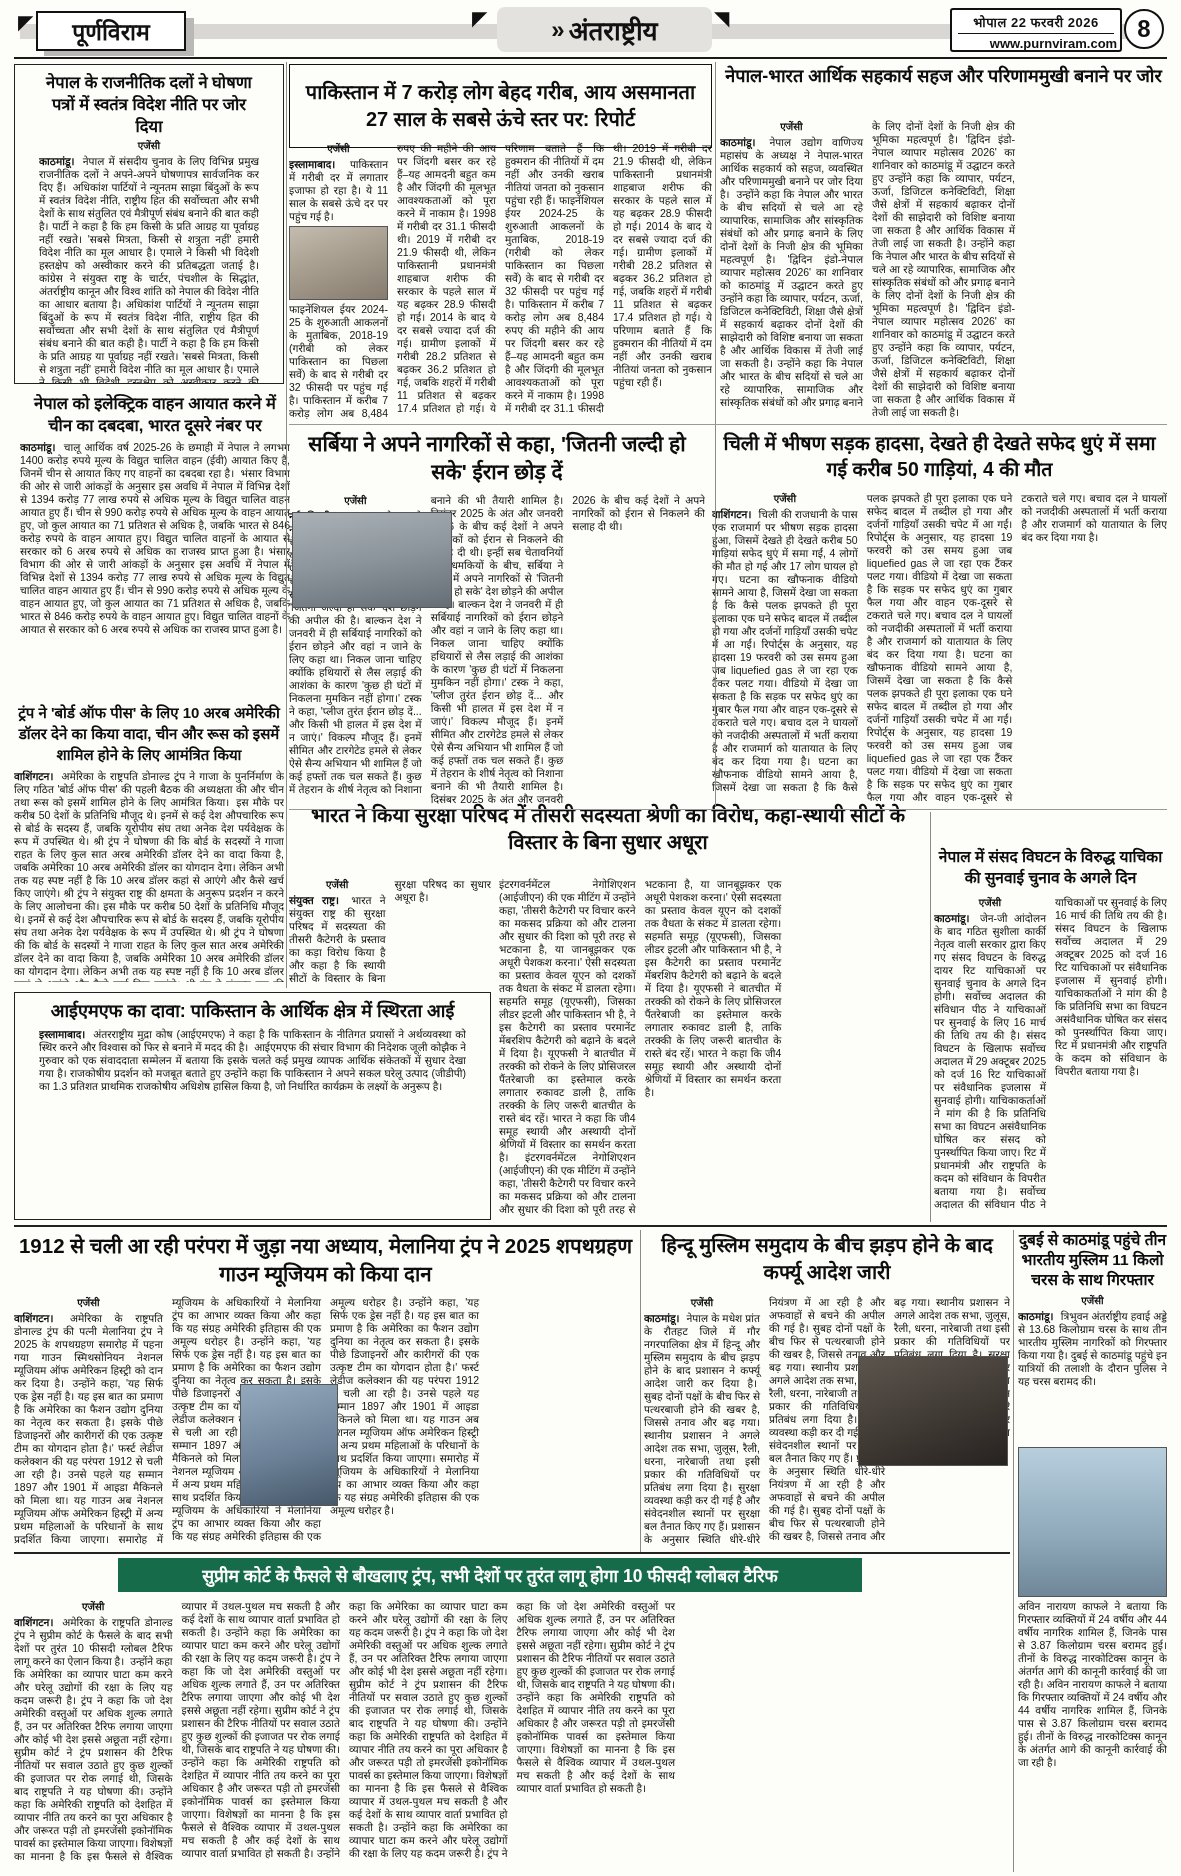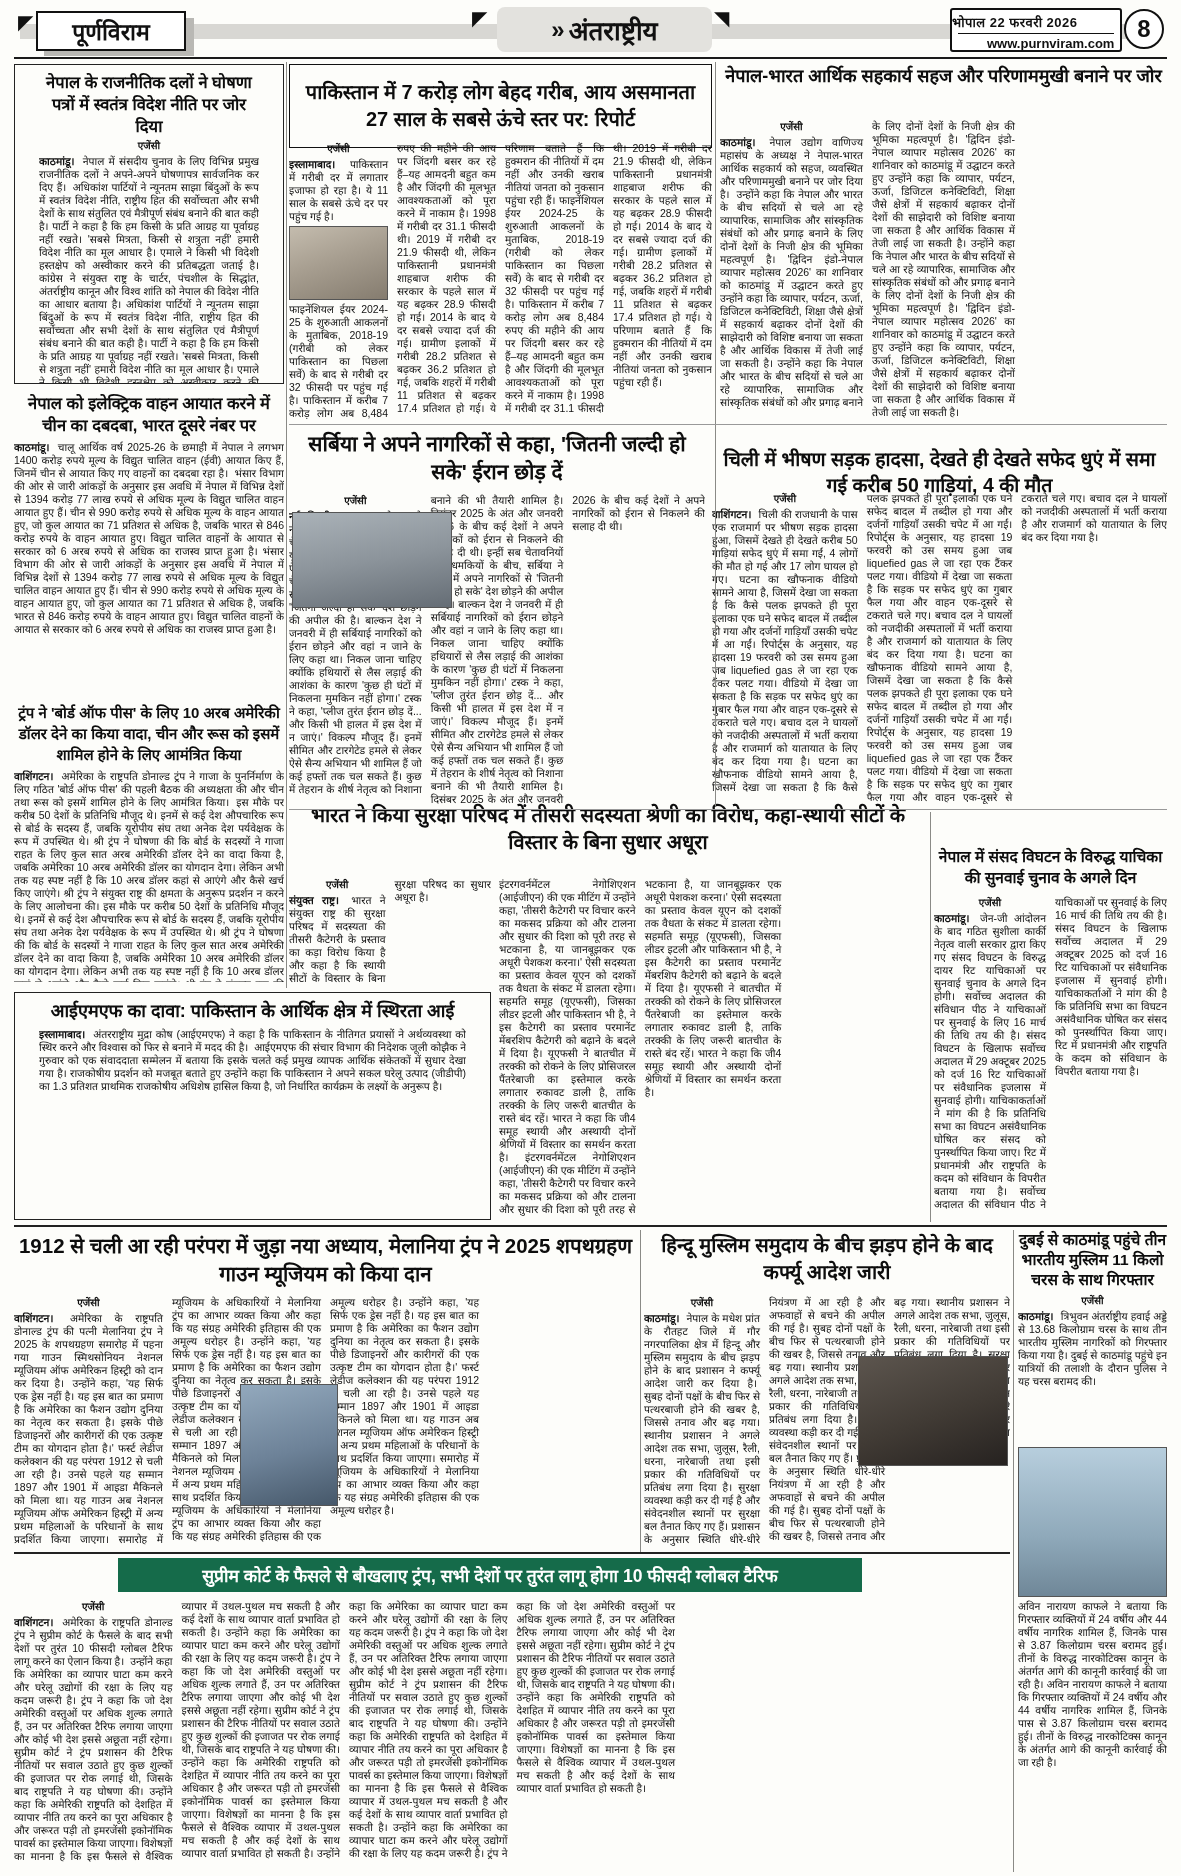--- a/index.html
+++ b/index.html
@@ -12,21 +12,21 @@
   .logo-shadow { position:absolute; left:44px; top:18px; width:150px; height:38px; background:#b9b8b4; }
   .logo-box { position:absolute; left:36px; top:11px; width:150px; height:40px; background:#fff;
               border:2px solid #111; display:flex; align-items:center; justify-content:center;
               font-size:23px; font-weight:bold; }
   .tri { position:absolute; font-size:20px; color:#111; line-height:1; }
   .sect-box { position:absolute; left:497px; top:7px; width:215px; height:45px; background:#e3e2de;
               border-radius:8px; display:flex; align-items:center; justify-content:center;
               font-size:26px; font-weight:bold; }
   .sect-box .marker { font-size:24px; margin-right:4px; }
   .date-box { position:absolute; left:950px; top:8px; width:172px; height:44px; background:#fff;
-              border:2px solid #111; border-radius:3px; text-align:left; overflow:hidden; }
+              border:2px solid #111; border-radius:3px; text-align:center; overflow:hidden; }
   .date-box .row1 { font-size:13px; font-weight:bold; padding-top:3px; letter-spacing:.5px; }
   .date-box .rule { height:1px; background:#111; margin:2px 6px; }
   .date-box .row2 { font-size:13px; font-weight:bold;padding-left:35px; }
   .pageno { position:absolute; left:1124px; top:9px; width:40px; height:40px; border:2px solid #111;
             border-radius:50%; display:flex; align-items:center; justify-content:center;
             font-size:24px; font-weight:bold; background:#fff; }
   .mast-rule { position:absolute; left:14px; top:57px; width:1153px; height:2px; background:#1a1a1a; }
 
   
   .art { position:absolute; overflow:hidden; }
@@ -85,21 +85,21 @@
   <section class="art boxed" style="left:14px;top:64px;width:270px;height:320px">
     <h2 class="hl" style="font-size:16.5px;line-height:22px">नेपाल के राजनीतिक दलों ने घोषणा पत्रों में स्वतंत्र विदेश नीति पर जोर दिया</h2>
     <div class="body in" style="height:248px;margin-top:2px">
       <div class="byline">एजेंसी</div>
       <b class="dl">काठमांडू।</b>
       <span>नेपाल में संसदीय चुनाव के लिए विभिन्न प्रमुख राजनीतिक दलों ने अपने-अपने घोषणापत्र सार्वजनिक कर दिए हैं।</span>
       <span>अधिकांश पार्टियों ने न्यूनतम साझा बिंदुओं के रूप में स्वतंत्र विदेश नीति, राष्ट्रीय हित की सर्वोच्चता और सभी देशों के साथ संतुलित एवं मैत्रीपूर्ण संबंध बनाने की बात कही है। पार्टी ने कहा है कि हम किसी के प्रति आग्रह या पूर्वाग्रह नहीं रखते। 'सबसे मित्रता, किसी से शत्रुता नहीं' हमारी विदेश नीति का मूल आधार है। एमाले ने किसी भी विदेशी हस्तक्षेप को अस्वीकार करने की प्रतिबद्धता जताई है। कांग्रेस ने संयुक्त राष्ट्र के चार्टर, पंचशील के सिद्धांत, अंतर्राष्ट्रीय कानून और विश्व शांति को नेपाल की विदेश नीति का आधार बताया है। अधिकांश पार्टियों ने न्यूनतम साझा बिंदुओं के रूप में स्वतंत्र विदेश नीति, राष्ट्रीय हित की सर्वोच्चता और सभी देशों के साथ संतुलित एवं मैत्रीपूर्ण संबंध बनाने की बात कही है। पार्टी ने कहा है कि हम किसी के प्रति आग्रह या पूर्वाग्रह नहीं रखते। 'सबसे मित्रता, किसी से शत्रुता नहीं' हमारी विदेश नीति का मूल आधार है। एमाले ने किसी भी विदेशी हस्तक्षेप को अस्वीकार करने की प्रतिबद्धता जताई है। कांग्रेस ने संयुक्त राष्ट्र के चार्टर, पंचशील के सिद्धांत, अंतर्राष्ट्रीय कानून और विश्व शांति को नेपाल की विदेश नीति का आधार बताया है।</span>
     </div>
   </section>
 
-  <section class="art" style="left:14px;top:392px;width:270px;height:302px">
+  <section class="art" style="left:20px;top:392px;width:270px;height:302px">
     <h2 class="hl" style="font-size:16.5px;line-height:22px">नेपाल को इलेक्ट्रिक वाहन आयात करने में चीन का दबदबा, भारत दूसरे नंबर पर</h2>
     <div class="body in" style="height:248px;margin-top:5px">
       <b class="dl">काठमांडू।</b>
       <span>चालू आर्थिक वर्ष 2025-26 के छमाही में नेपाल ने लगभग 1400 करोड़ रुपये मूल्य के विद्युत चालित वाहन (ईवी) आयात किए हैं, जिनमें चीन से आयात किए गए वाहनों का दबदबा रहा है।</span>
       <span>भंसार विभाग की ओर से जारी आंकड़ों के अनुसार इस अवधि में नेपाल में विभिन्न देशों से 1394 करोड़ 77 लाख रुपये से अधिक मूल्य के विद्युत चालित वाहन आयात हुए हैं। चीन से 990 करोड़ रुपये से अधिक मूल्य के वाहन आयात हुए, जो कुल आयात का 71 प्रतिशत से अधिक है, जबकि भारत से 846 करोड़ रुपये के वाहन आयात हुए। विद्युत चालित वाहनों के आयात से सरकार को 6 अरब रुपये से अधिक का राजस्व प्राप्त हुआ है। भंसार विभाग की ओर से जारी आंकड़ों के अनुसार इस अवधि में नेपाल में विभिन्न देशों से 1394 करोड़ 77 लाख रुपये से अधिक मूल्य के विद्युत चालित वाहन आयात हुए हैं। चीन से 990 करोड़ रुपये से अधिक मूल्य के वाहन आयात हुए, जो कुल आयात का 71 प्रतिशत से अधिक है, जबकि भारत से 846 करोड़ रुपये के वाहन आयात हुए। विद्युत चालित वाहनों के आयात से सरकार को 6 अरब रुपये से अधिक का राजस्व प्राप्त हुआ है।</span>
     </div>
   </section>
 
   <section class="art" style="left:14px;top:702px;width:270px;height:286px">
     <h2 class="hl" style="font-size:15px;line-height:21px">ट्रंप ने 'बोर्ड ऑफ पीस' के लिए 10 अरब अमेरिकी डॉलर देने का किया वादा, चीन और रूस को इसमें शामिल होने के लिए आमंत्रित किया</h2>
@@ -144,21 +144,21 @@
     <h2 class="hl" style="font-size:21px;line-height:28px">सर्बिया ने अपने नागरिकों से कहा, 'जितनी जल्दी हो सके' ईरान छोड़ दें</h2>
   </section>
   <div class="body cols3" style="left:289px;top:494px;width:416px;height:312px">
     <div class="byline">एजेंसी</div>
     <b class="dl">नई दिल्ली।</b>
     <span>इजरायल के अपने नागरिकों से ईरान छोड़ने की चेतावनी जारी करने के बाद कई यूरोपीय देश भी अपने नागरिकों को ऐसी ही सलाह दे रहे हैं।</span>
     <span>इन्हीं सब चेतावनियों और धमकियों के बीच, सर्बिया ने ईरान में अपने नागरिकों से 'जितनी जल्दी हो सके' देश छोड़ने की अपील की है। बाल्कन देश ने जनवरी में ही सर्बियाई नागरिकों को ईरान छोड़ने और वहां न जाने के लिए कहा था। निकल जाना चाहिए क्योंकि हथियारों से लैस लड़ाई की आशंका के कारण 'कुछ ही घंटों में निकलना मुमकिन नहीं होगा।' टस्क ने कहा, 'प्लीज तुरंत ईरान छोड़ दें... और किसी भी हालत में इस देश में न जाएं।' विकल्प मौजूद हैं। इनमें सीमित और टारगेटेड हमले से लेकर ऐसे सैन्य अभियान भी शामिल हैं जो कई हफ्तों तक चल सकते हैं। कुछ में तेहरान के शीर्ष नेतृत्व को निशाना बनाने की भी तैयारी शामिल है। दिसंबर 2025 के अंत और जनवरी 2026 के बीच कई देशों ने अपने नागरिकों को ईरान से निकलने की सलाह दी थी। इन्हीं सब चेतावनियों और धमकियों के बीच, सर्बिया ने ईरान में अपने नागरिकों से 'जितनी जल्दी हो सके' देश छोड़ने की अपील की है। बाल्कन देश ने जनवरी में ही सर्बियाई नागरिकों को ईरान छोड़ने और वहां न जाने के लिए कहा था। निकल जाना चाहिए क्योंकि हथियारों से लैस लड़ाई की आशंका के कारण 'कुछ ही घंटों में निकलना मुमकिन नहीं होगा।' टस्क ने कहा, 'प्लीज तुरंत ईरान छोड़ दें... और किसी भी हालत में इस देश में न जाएं।' विकल्प मौजूद हैं। इनमें सीमित और टारगेटेड हमले से लेकर ऐसे सैन्य अभियान भी शामिल हैं जो कई हफ्तों तक चल सकते हैं। कुछ में तेहरान के शीर्ष नेतृत्व को निशाना बनाने की भी तैयारी शामिल है। दिसंबर 2025 के अंत और जनवरी 2026 के बीच कई देशों ने अपने नागरिकों को ईरान से निकलने की सलाह दी थी।</span>
   </div>
   <div class="photo abs ph-podium" style="left:292px;top:512px;width:160px;height:96px"></div>
 
-  <section class="art" style="left:712px;top:446px;width:455px;height:58px">
+  <section class="art" style="left:712px;top:430px;width:455px;height:58px">
     <h2 class="hl" style="font-size:19.5px;line-height:26px">चिली में भीषण सड़क हादसा, देखते ही देखते सफेद धुएं में समा गई करीब 50 गाड़ियां, 4 की मौत</h2>
   </section>
   <div class="body cols3" style="left:712px;top:492px;width:455px;height:314px">
     <div class="byline">एजेंसी</div>
     <b class="dl">वाशिंगटन।</b>
     <span>चिली की राजधानी के पास एक राजमार्ग पर भीषण सड़क हादसा हुआ, जिसमें देखते ही देखते करीब 50 गाड़ियां सफेद धुएं में समा गईं, 4 लोगों की मौत हो गई और 17 लोग घायल हो गए।</span>
     <span>घटना का खौफनाक वीडियो सामने आया है, जिसमें देखा जा सकता है कि कैसे पलक झपकते ही पूरा इलाका एक घने सफेद बादल में तब्दील हो गया और दर्जनों गाड़ियाँ उसकी चपेट में आ गईं। रिपोर्ट्स के अनुसार, यह हादसा 19 फरवरी को उस समय हुआ जब liquefied gas ले जा रहा एक टैंकर पलट गया। वीडियो में देखा जा सकता है कि सड़क पर सफेद धुएं का गुबार फैल गया और वाहन एक-दूसरे से टकराते चले गए। बचाव दल ने घायलों को नजदीकी अस्पतालों में भर्ती कराया है और राजमार्ग को यातायात के लिए बंद कर दिया गया है। घटना का खौफनाक वीडियो सामने आया है, जिसमें देखा जा सकता है कि कैसे पलक झपकते ही पूरा इलाका एक घने सफेद बादल में तब्दील हो गया और दर्जनों गाड़ियाँ उसकी चपेट में आ गईं। रिपोर्ट्स के अनुसार, यह हादसा 19 फरवरी को उस समय हुआ जब liquefied gas ले जा रहा एक टैंकर पलट गया। वीडियो में देखा जा सकता है कि सड़क पर सफेद धुएं का गुबार फैल गया और वाहन एक-दूसरे से टकराते चले गए। बचाव दल ने घायलों को नजदीकी अस्पतालों में भर्ती कराया है और राजमार्ग को यातायात के लिए बंद कर दिया गया है। घटना का खौफनाक वीडियो सामने आया है, जिसमें देखा जा सकता है कि कैसे पलक झपकते ही पूरा इलाका एक घने सफेद बादल में तब्दील हो गया और दर्जनों गाड़ियाँ उसकी चपेट में आ गईं। रिपोर्ट्स के अनुसार, यह हादसा 19 फरवरी को उस समय हुआ जब liquefied gas ले जा रहा एक टैंकर पलट गया। वीडियो में देखा जा सकता है कि सड़क पर सफेद धुएं का गुबार फैल गया और वाहन एक-दूसरे से टकराते चले गए। बचाव दल ने घायलों को नजदीकी अस्पतालों में भर्ती कराया है और राजमार्ग को यातायात के लिए बंद कर दिया गया है।</span>
   </div>
 
   <section class="art" style="left:289px;top:802px;width:638px;height:58px">

